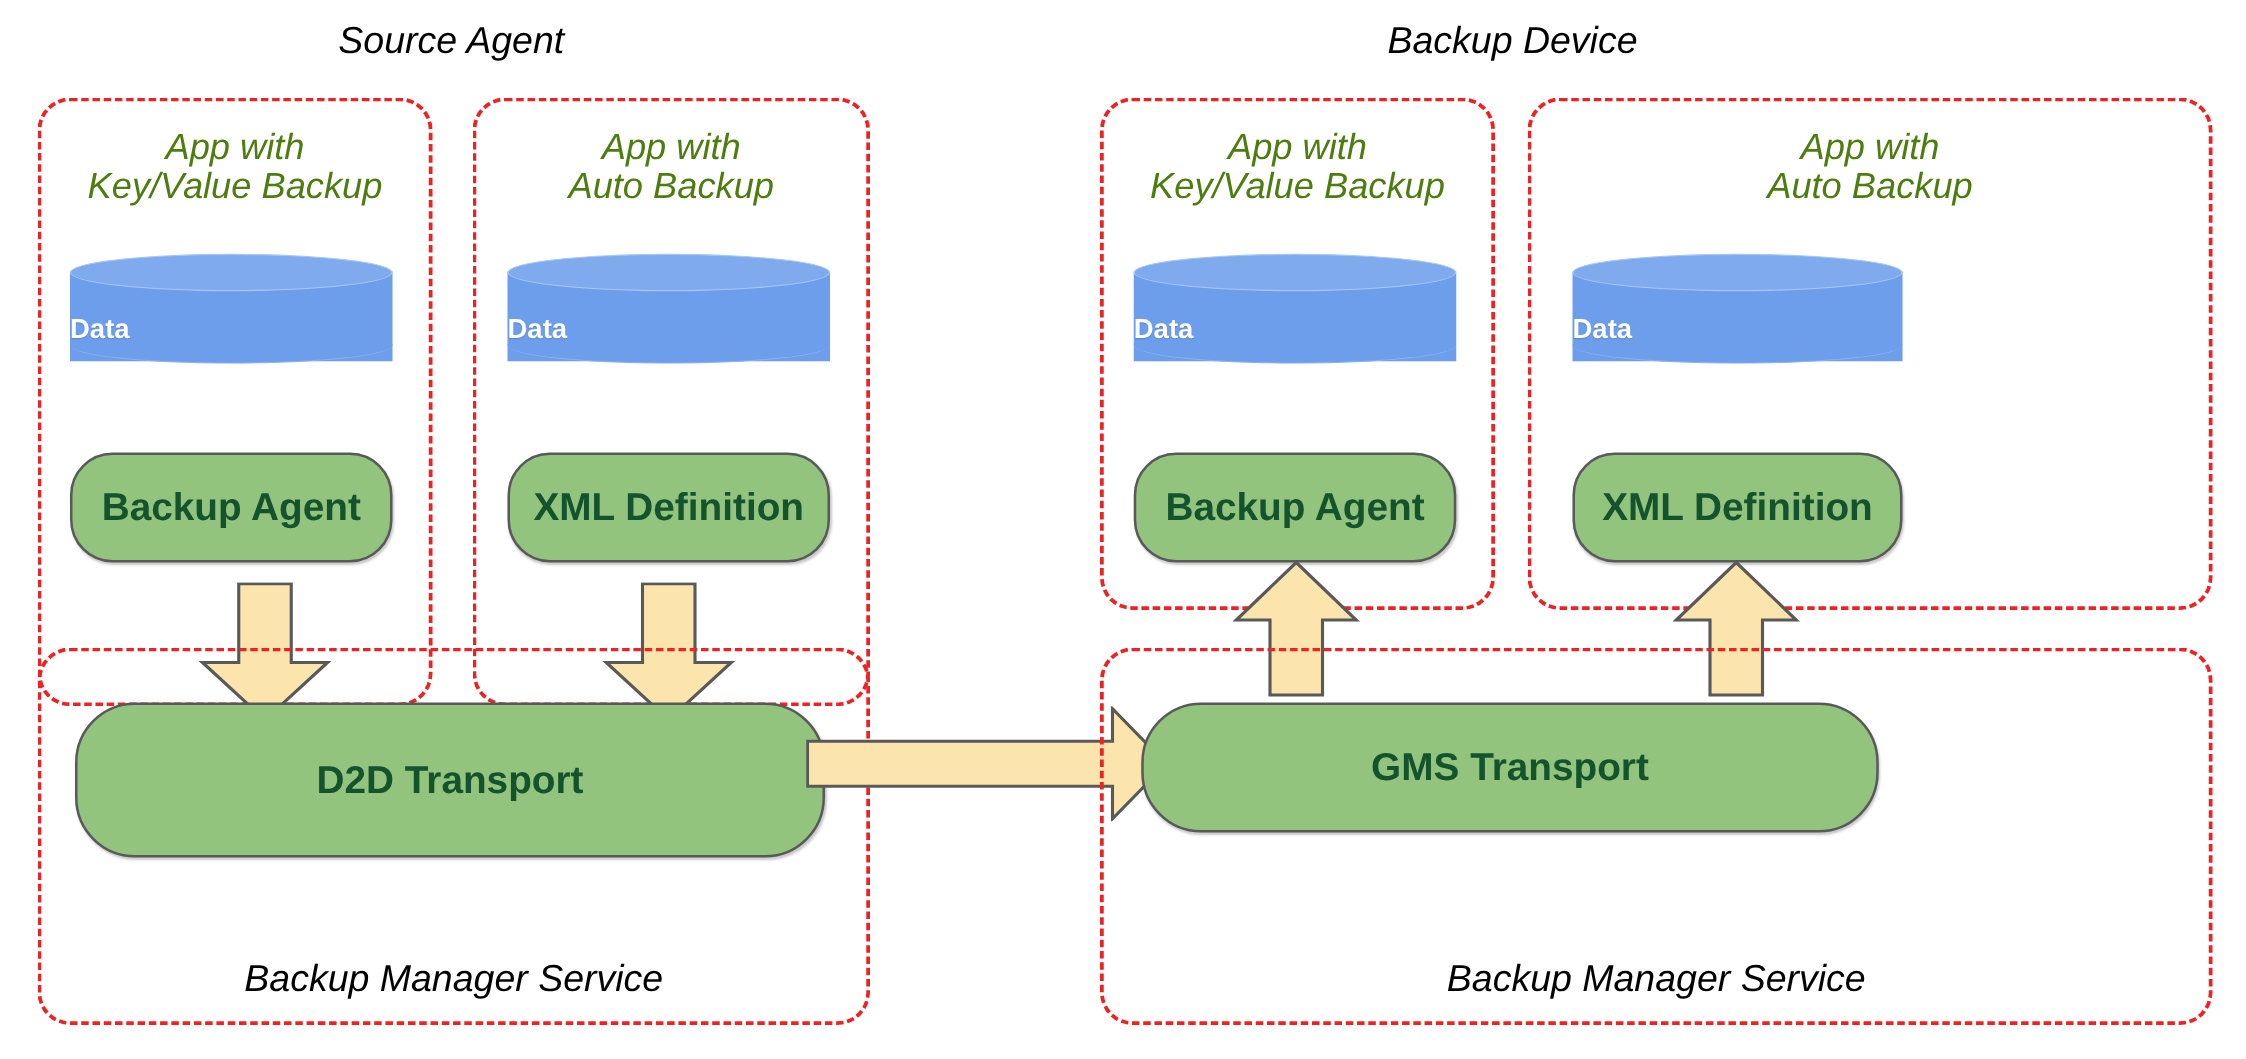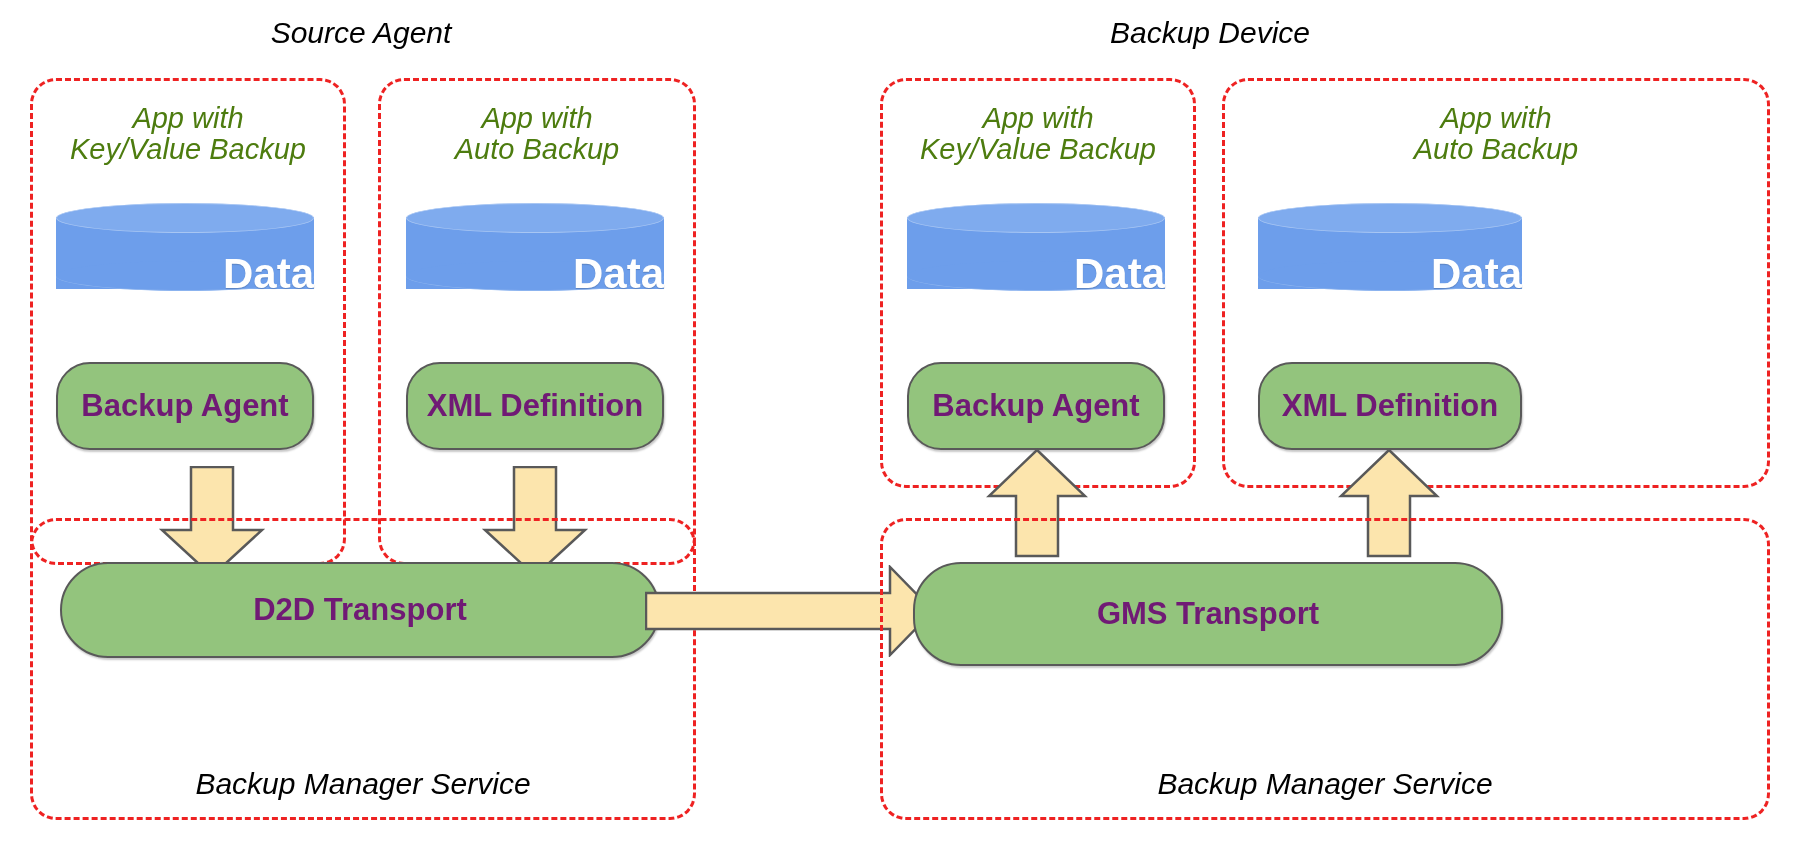--- a/index.html
+++ b/index.html
@@ -99,38 +99,38 @@
     background: #7fabee;
     border-radius: 50%;
     border: 1px solid #a8c6f3;
     box-sizing: border-box;
   }
   .cyl-text {
     position: absolute;
     left: 0;
     right: 0;
     top: 47px;
-    text-align: right;
+    text-align: left;
     color: #ffffff;
-    font-size: 42px;
+    font-size: 22px;
     font-weight: bold;
     font-family: "Liberation Sans", sans-serif;
     text-shadow: 0 1px 1px rgba(0,0,0,0.18);
   }
 
   
   .pill {
     position: absolute;
     background: #93c47d;
     border: 2px solid #595959;
     box-sizing: border-box;
     display: flex;
     align-items: center;
     justify-content: center;
-    color: #701a75;
+    color: #14532d;
     font-weight: bold;
     font-family: "Liberation Sans", sans-serif;
     box-shadow: 1px 2px 2px rgba(0,0,0,0.22);
   }
   .pill-app {
     border-radius: 34px;
     font-size: 31px;
   }
   .pill-transport {
     border-radius: 48px;
@@ -197,21 +197,21 @@
   <div class="arrow" style="left:481px; top:466px;">
     <svg width="108" height="112" viewBox="0 0 108 112">
       <polygon points="33,1 75,1 75,64 104,64 54,110 4,64 33,64" fill="#fce5ad" stroke="#595959" stroke-width="2.5" stroke-linejoin="miter"></polygon>
     </svg>
   </div>
 
   <div class="dashed-box" style="left:30px; top:518px; width:666px; height:302px;">
     <div class="service-label">Backup Manager Service</div>
   </div>
 
-  <div class="pill pill-transport" style="left:60px; top:562px; width:600px; height:96px;">
+  <div class="pill pill-transport" style="left:60px; top:562px; width:600px; height:124px;">
     <span>D2D Transport</span>
   </div>
 
   <div class="arrow" style="left:645px; top:565px;">
     <svg width="290" height="92" viewBox="0 0 290 92">
       <polygon points="1,28 245,28 245,2 288,46 245,90 245,64 1,64" fill="#fce5ad" stroke="#595959" stroke-width="2.5" stroke-linejoin="miter"></polygon>
     </svg>
   </div>
 
   <div class="dashed-box" style="left:880px; top:78px; width:316px; height:410px;">

